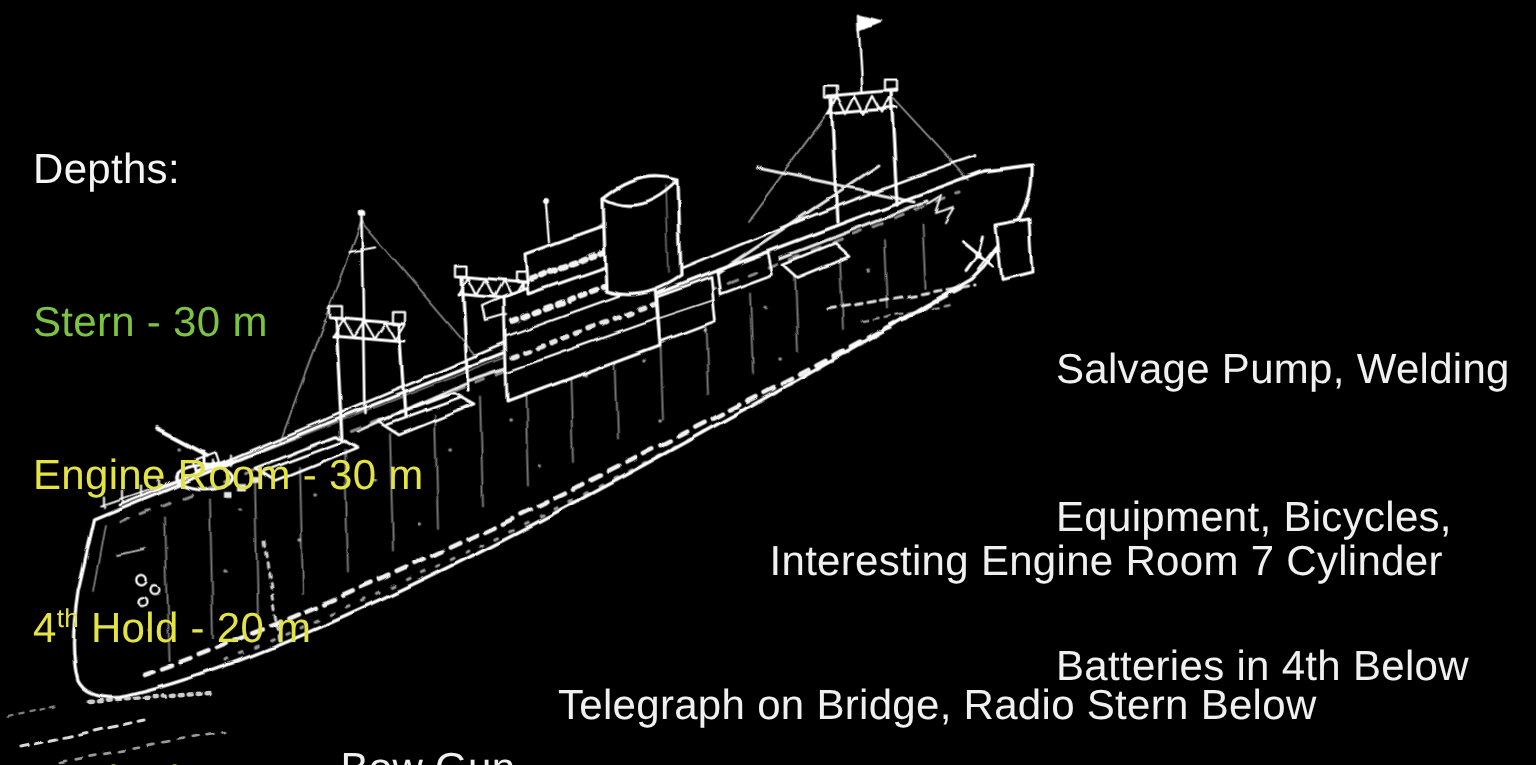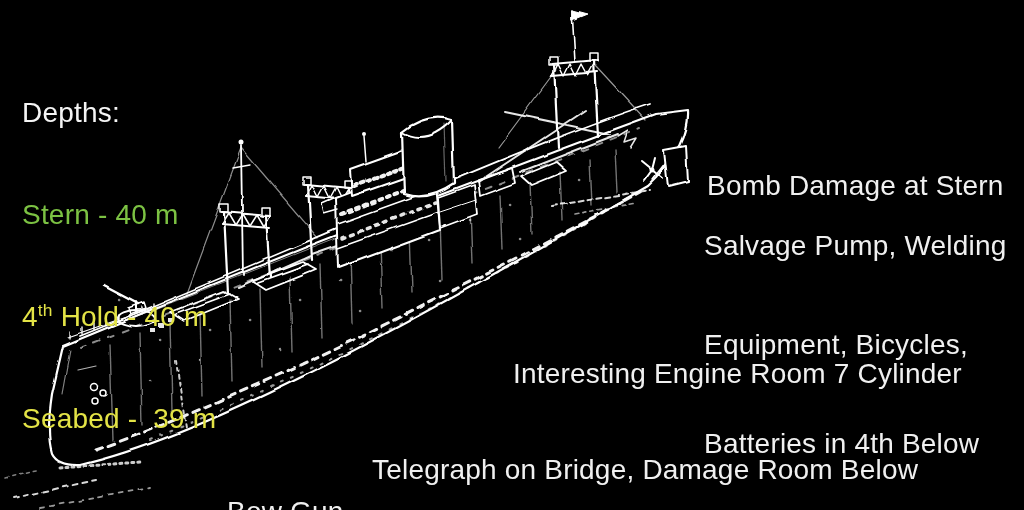--- a/index.html
+++ b/index.html
@@ -166,40 +166,38 @@
         <path stroke-width="1.5" opacity="0.5" stroke-dasharray="3 4" d="M6,478 L40,470"></path>
         <path stroke-width="3" opacity="0.8" stroke-dasharray="2 4" d="M60,468 L140,462"></path>
         <path stroke-width="2" opacity="0.85" stroke-dasharray="5 4" d="M552,206 L650,190"></path>
         <path stroke-width="1.6" opacity="0.6" stroke-dasharray="4 4" d="M574,214 L636,203"></path>
       </g>
     </g>
   </svg>
 
   <div class="anno depths">
     <span class="depth-line depth-heading">Depths:</span>
-    <span class="depth-line depth-green">Stern - 40 m</span>
-    <span class="depth-line depth-yellow"><span>4</span><sup>th</sup><span> Hold - 40 m</span></span>
+    <span class="depth-line depth-green">Stern - 30 m</span>
+    <span class="depth-line depth-yellow">Engine Room - 30 m</span>
+    <span class="depth-line depth-yellow"><span>4</span><sup>th</sup><span> Hold - 20 m</span></span>
     <span class="depth-line depth-yellow">Seabed -  39 m</span>
   </div>
 
-  <div class="anno bomb">
-    <span class="depth-line">Bomb Damage at Stern</span>
-  </div>
 
   <div class="anno salvage">
     <span class="depth-line">Salvage Pump, Welding</span>
     <span class="depth-line">Equipment, Bicycles,</span>
     <span class="depth-line">Batteries in 4th Below</span>
   </div>
 
   <div class="anno engine">
     <span class="depth-line">Interesting Engine Room 7 Cylinder</span>
   </div>
 
   <div class="anno telegraph">
-    <span class="depth-line">Telegraph on Bridge, Damage Room Below</span>
+    <span class="depth-line">Telegraph on Bridge, Radio Stern Below</span>
   </div>
 
   <div class="anno bowgun">
     <span class="depth-line">Bow Gun</span>
   </div>
 
 </div>
 
 </body></html>

